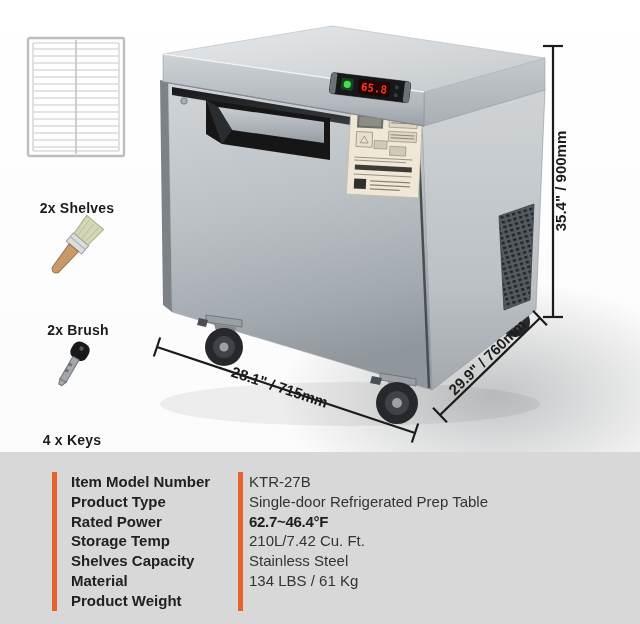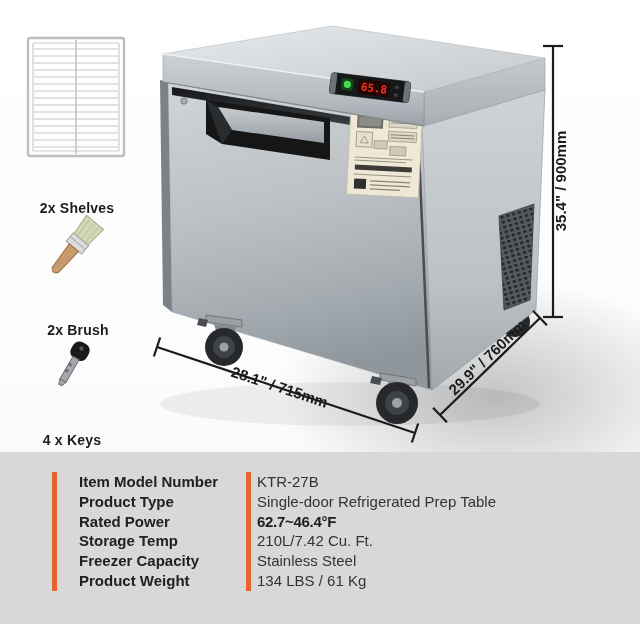--- a/index.html
+++ b/index.html
@@ -14,21 +14,21 @@
   
   .accessory{position:absolute;}
   .accessory-label{position:absolute;width:130px;text-align:center;
     font-size:14px;font-weight:700;color:#1b1b1b;letter-spacing:.2px;margin-top:38px;}
   
   .spec-band{position:absolute;left:0;top:452px;width:640px;height:172px;background:#d8d8d8;}
   .spec-table{position:absolute;left:52px;top:20px;display:flex;align-items:stretch;}
   .accent-bar{width:5px;background:#e8622d;}
   .spec-col{display:flex;flex-direction:column;}
   .spec-col .cell{height:19.8px;line-height:19.8px;font-size:15px;white-space:nowrap;}
-  .labels-col{width:167px;padding-left:14px;margin-left:8px;}
+  .labels-col{width:167px;padding-left:14px;}
   .labels-col .cell{font-weight:700;color:#212121;}
   .values-col{padding-left:6px;width:355px;}
   .values-col .cell{font-weight:400;color:#333;}
   .values-col .cell.bold{font-weight:700;color:#1d1d1d;letter-spacing:-.3px;}
   
   .dim-label{font:700 15px "Liberation Sans",sans-serif;fill:#1b1b1b;}
   .display-digits{font:700 11px "DejaVu Sans Mono",monospace;fill:#ff3526;}
 </style>
 </head>
 <body>
@@ -260,21 +260,22 @@
   </div>
 
   <div class="spec-band">
     <div class="spec-table">
       <div class="accent-bar"></div>
       <div class="spec-col labels-col">
         <div class="cell">Item Model Number</div>
         <div class="cell">Product Type</div>
         <div class="cell">Rated Power</div>
         <div class="cell">Storage Temp</div>
-        <div class="cell">Freezer Capacity</div>
+        <div class="cell">Shelves Capacity</div>
+        <div class="cell">Material</div>
         <div class="cell">Product Weight</div>
       </div>
       <div class="accent-bar"></div>
       <div class="spec-col values-col">
         <div class="cell">KTR-27B</div>
         <div class="cell">Single-door Refrigerated Prep Table</div>
         <div class="cell bold">62.7~46.4°F</div>
         <div class="cell">210L/7.42 Cu. Ft.</div>
         <div class="cell">Stainless Steel</div>
         <div class="cell">134 LBS / 61 Kg</div>

